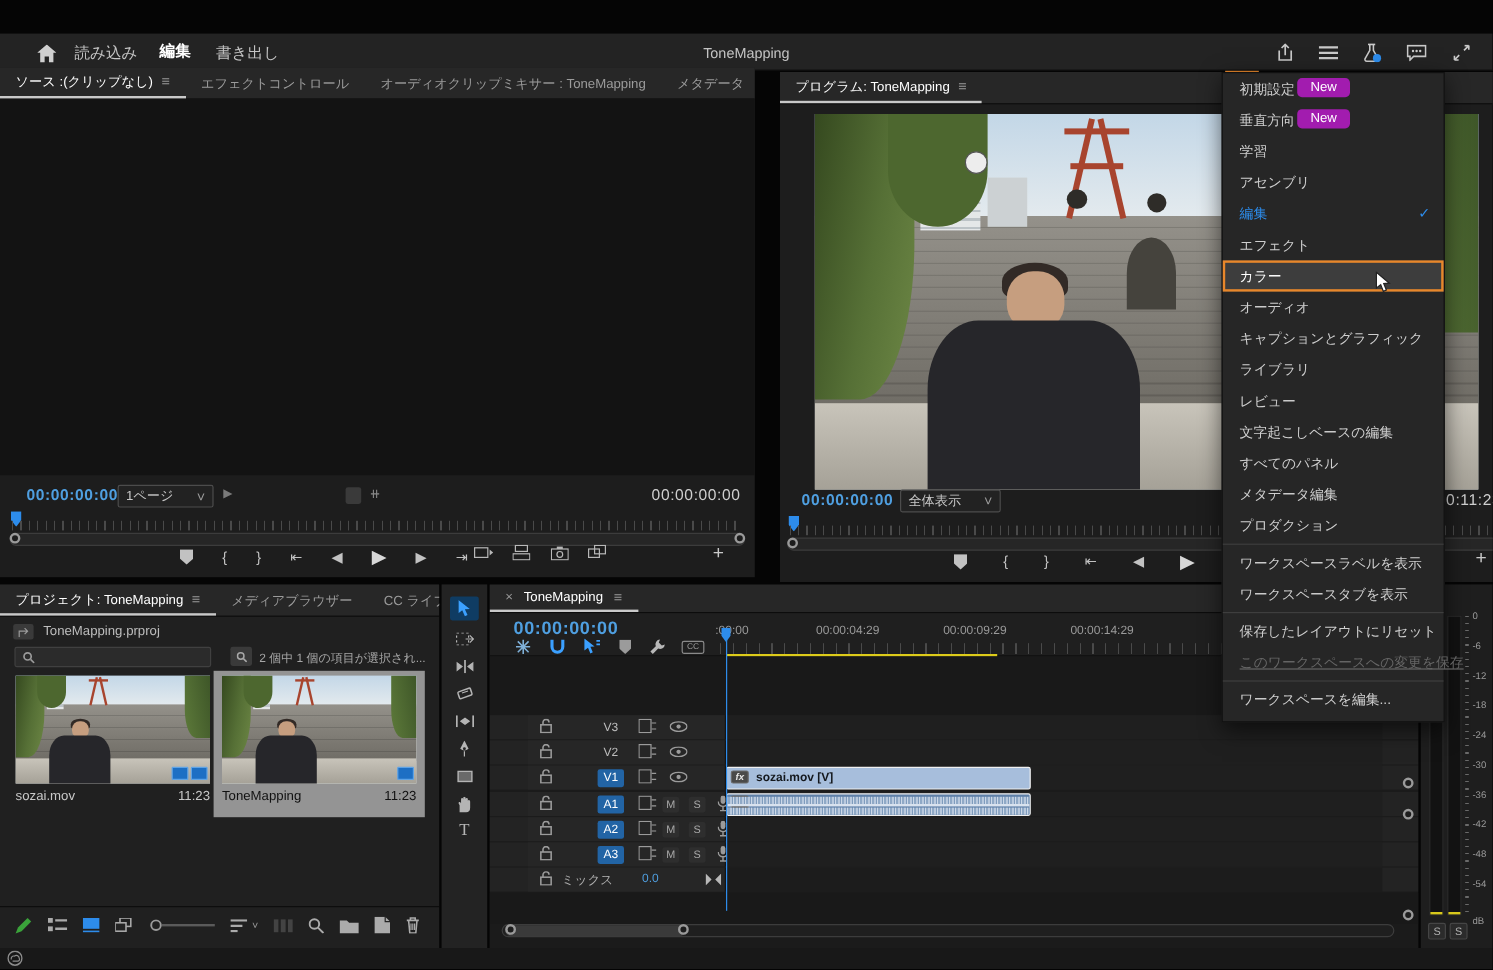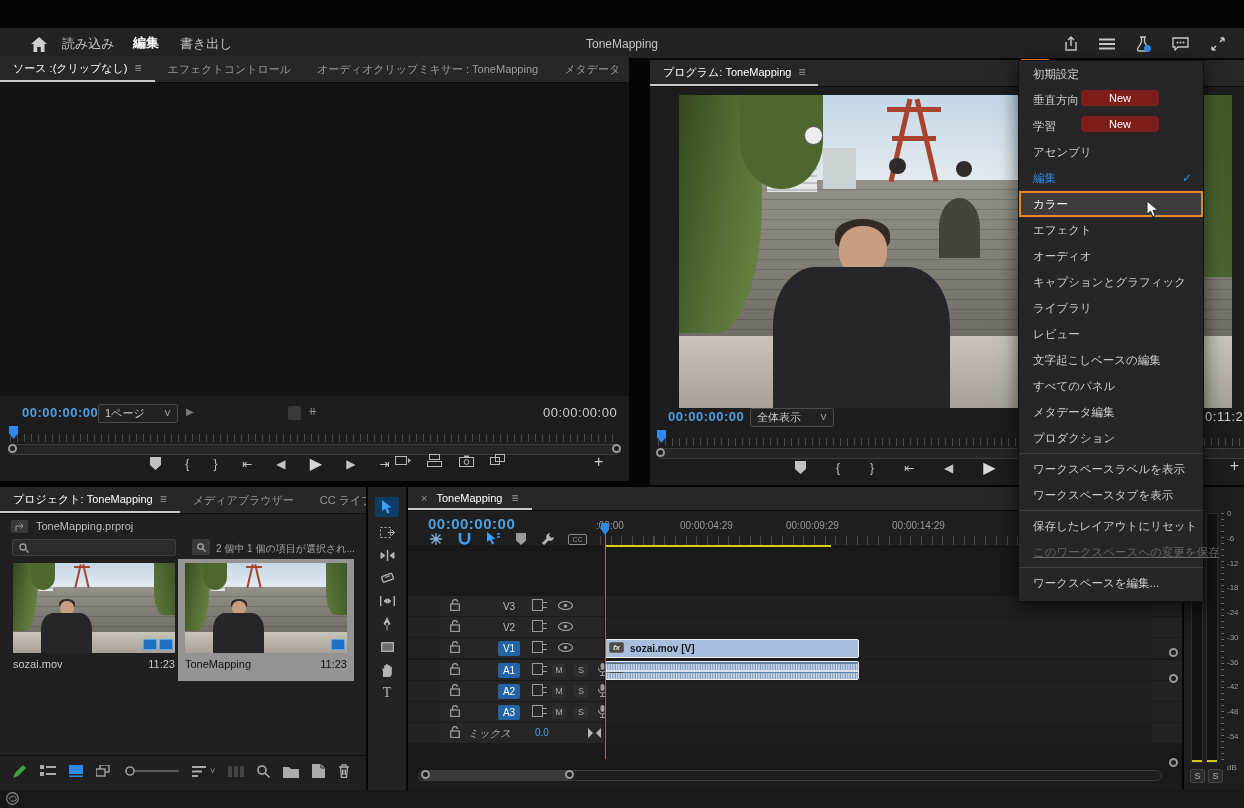--- a/index.html
+++ b/index.html
@@ -70,21 +70,21 @@
   .ms{position:absolute;top:3.5px;width:14px;height:13px;background:#2e2e2e;border-radius:2px;color:#a8a8a8;font-size:9px;display:flex;align-items:center;justify-content:center;}
   .clip{position:absolute;border:1px solid #f0f0f0;border-radius:2px;overflow:hidden;}
   .fxb{position:absolute;left:3px;top:2px;width:15px;height:11px;background:#4a4a4a;border:1px solid #6a6a6a;border-radius:2px;color:#e6e6e6;font:italic bold 8px "Liberation Sans",sans-serif;display:flex;align-items:center;justify-content:center;}
   .wave{position:absolute;left:0;right:0;height:6px;background:repeating-linear-gradient(90deg,#cdd9e8 0 1px,#8fa9c6 1px 2px,#b9c9dd 2px 4px,#7f9cbd 4px 5px);}
   
   .meter-lbl{font-size:8px;color:#9a9a9a;text-align:left;}
   .sbtn{position:absolute;width:15px;height:14px;background:#2b2b2b;border:1px solid #454545;border-radius:2px;color:#b0b0b0;font-size:9px;display:flex;align-items:center;justify-content:center;}
   
   .wsmenu{position:absolute;left:1018px;top:60px;width:186px;background:#262626;border:1px solid #111;box-shadow:0 6px 18px rgba(0,0,0,.6);padding-bottom:5px;z-index:50;}
   .mi{position:relative;height:26px;display:flex;align-items:center;padding-left:14px;font-size:11.5px;color:#cfcfcf;white-space:nowrap;}
-  .mi .badge{position:absolute;left:62px;top:4px;background:#7f1d1d;color:#fff;font-size:11px;border-radius:4px;padding:2px 28px;margin-top:25px;}
+  .mi .badge{position:absolute;left:62px;top:4px;background:#a21caf;color:#fff;font-size:11px;border-radius:4px;padding:2px 11px;}
   .mi.accent{color:#2d8ceb;}
   .mi .check{position:absolute;right:11px;color:#2d8ceb;font-size:12px;font-weight:bold;}
   .mi.hl{background:#3d3d3d;border:2px solid #e8872b;color:#fff;padding-left:12px;}
   .mi.disabled{color:#666;text-decoration:underline;}
   .msep{height:1px;background:#3e3e3e;margin:2px 0;}
   svg{display:block;}
 </style>
 </head>
 <body>
 
@@ -611,21 +611,21 @@
       </div>
       <div class="ct"></div>
     </div>
 
     <div class="trow" style="top:236px;">
       <div class="hd" style="left:32px;width:165px;">
         <svg class="ticon" style="left:10px;" width="10" height="12" viewBox="0 0 10 12">
             <rect x="0.7" y="5" width="8.6" height="6.5" fill="none" stroke="#9b9b9b" stroke-width="1.3"></rect>
             <path d="M2.5 5 V3 A2.5 2.5 0 0 1 7.5 3" fill="none" stroke="#9b9b9b" stroke-width="1.3"></path>
           </svg>
-        <span style="position:absolute;left:28px;top:4px;font-size:10.5px;color:#ababab;font-style:italic;">ミックス</span>
+        <span style="position:absolute;left:28px;top:4px;font-size:10.5px;color:#ababab;">ミックス</span>
         <span style="position:absolute;left:95px;top:4px;font-size:10px;color:#4f9fe0;">0.0</span>
         <svg class="ticon" style="left:148px;top:5px;" width="13" height="10" viewBox="0 0 13 10">
             <path d="M0 0 L5 5 L0 10 Z M13 0 L8 5 L13 10 Z" fill="#b8b8b8"></path>
           </svg>
       </div>
       <div class="ct" style="background:#1c1c1c;"></div>
     </div>
 
     <div class="abs" style="left:0;top:257px;width:774px;height:26px;background:#191919;"></div>
 
@@ -677,29 +677,29 @@
     <div class="mi">
         <span>学習</span>
       </div>
     <div class="mi">
         <span>アセンブリ</span>
       </div>
     <div class="mi accent">
         <span>編集</span>
         <span class="check">✓</span>
       </div>
+    <div class="mi">
+        <span>エフェクト</span>
+      </div>
     <div class="mi hl">
         <span>カラー</span>
       <svg style="position:absolute;left:125px;top:7px;z-index:60;" width="13" height="18" viewBox="0 0 13 18">
           <path d="M1 1 L1 14 L4.6 11.2 L6.8 16.8 L9.3 15.7 L7.1 10.3 L11.8 10 Z" fill="#fff" stroke="#222" stroke-width="1"></path>
         </svg>
     </div>
-    <div class="mi">
-        <span>エフェクト</span>
-      </div>
     <div class="mi">
         <span>オーディオ</span>
       </div>
     <div class="mi">
         <span>キャプションとグラフィック</span>
       </div>
     <div class="mi">
         <span>ライブラリ</span>
       </div>
     <div class="mi">

